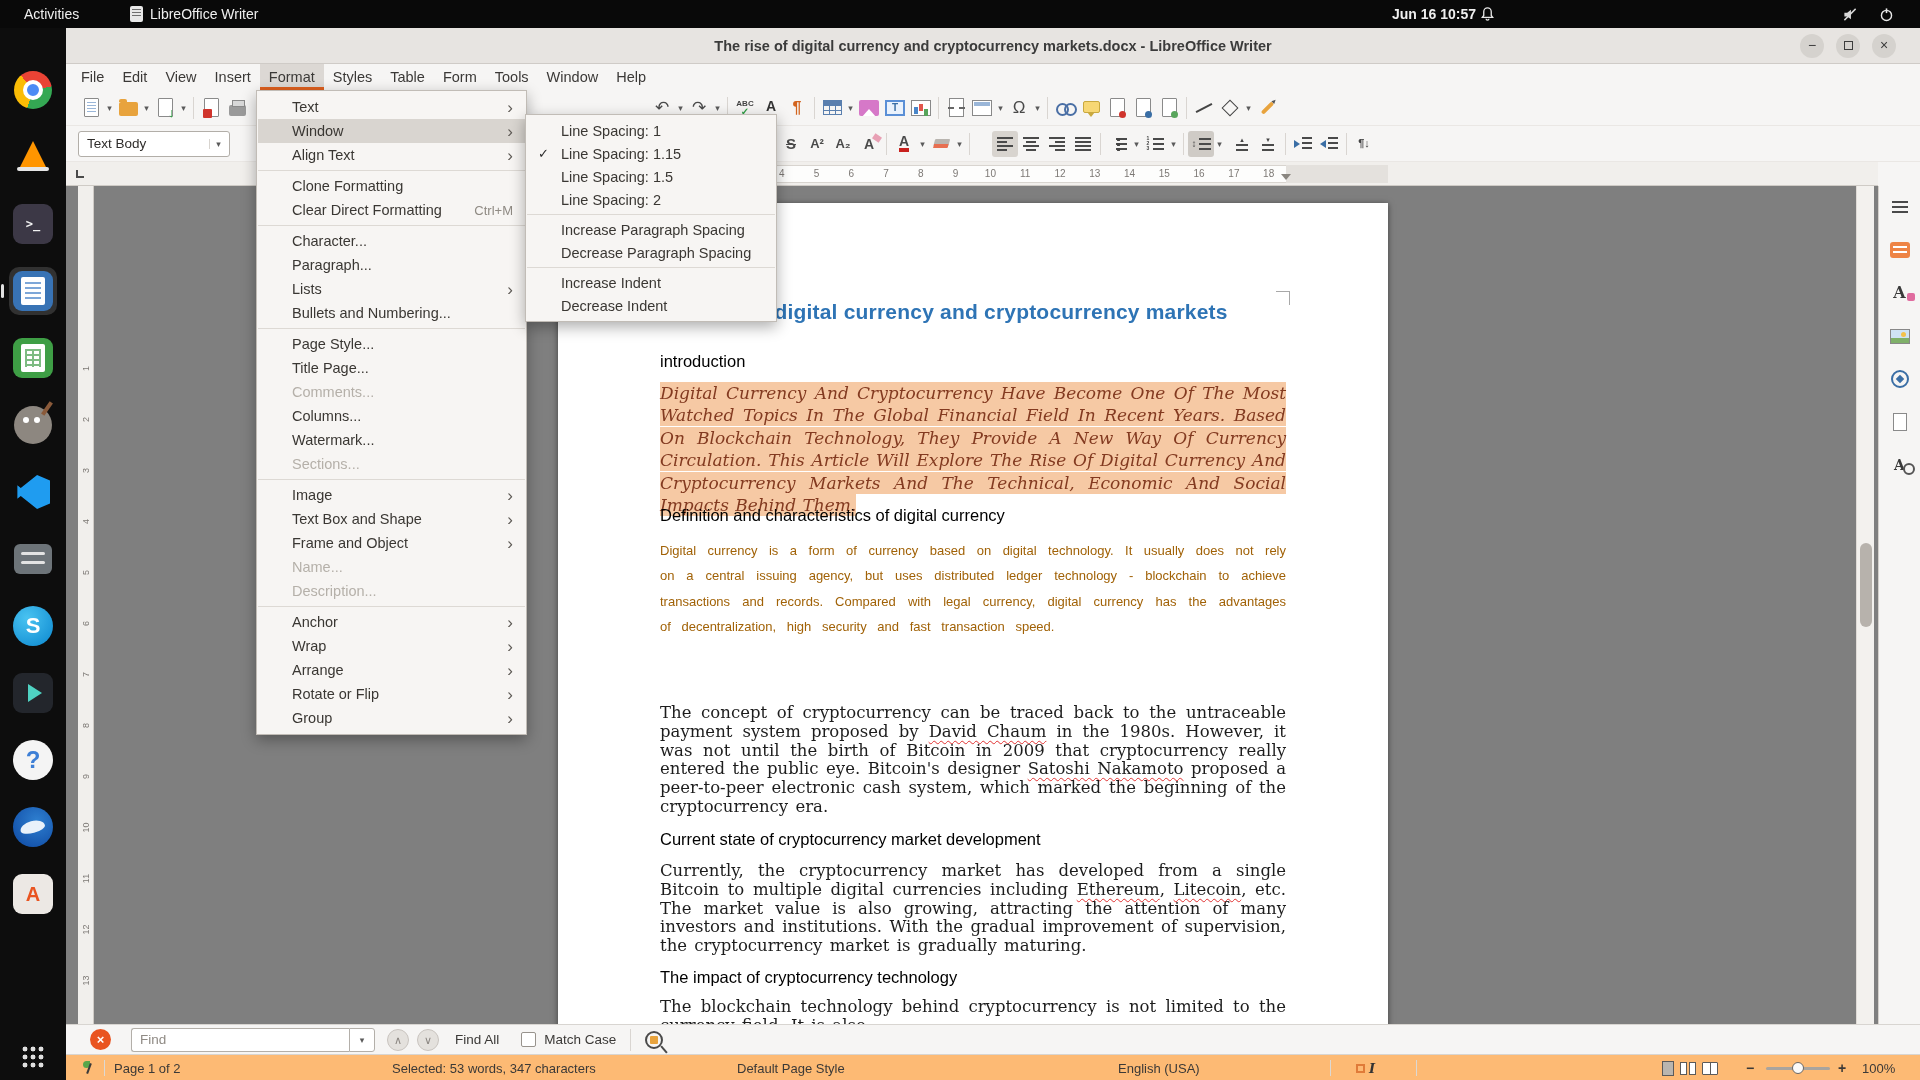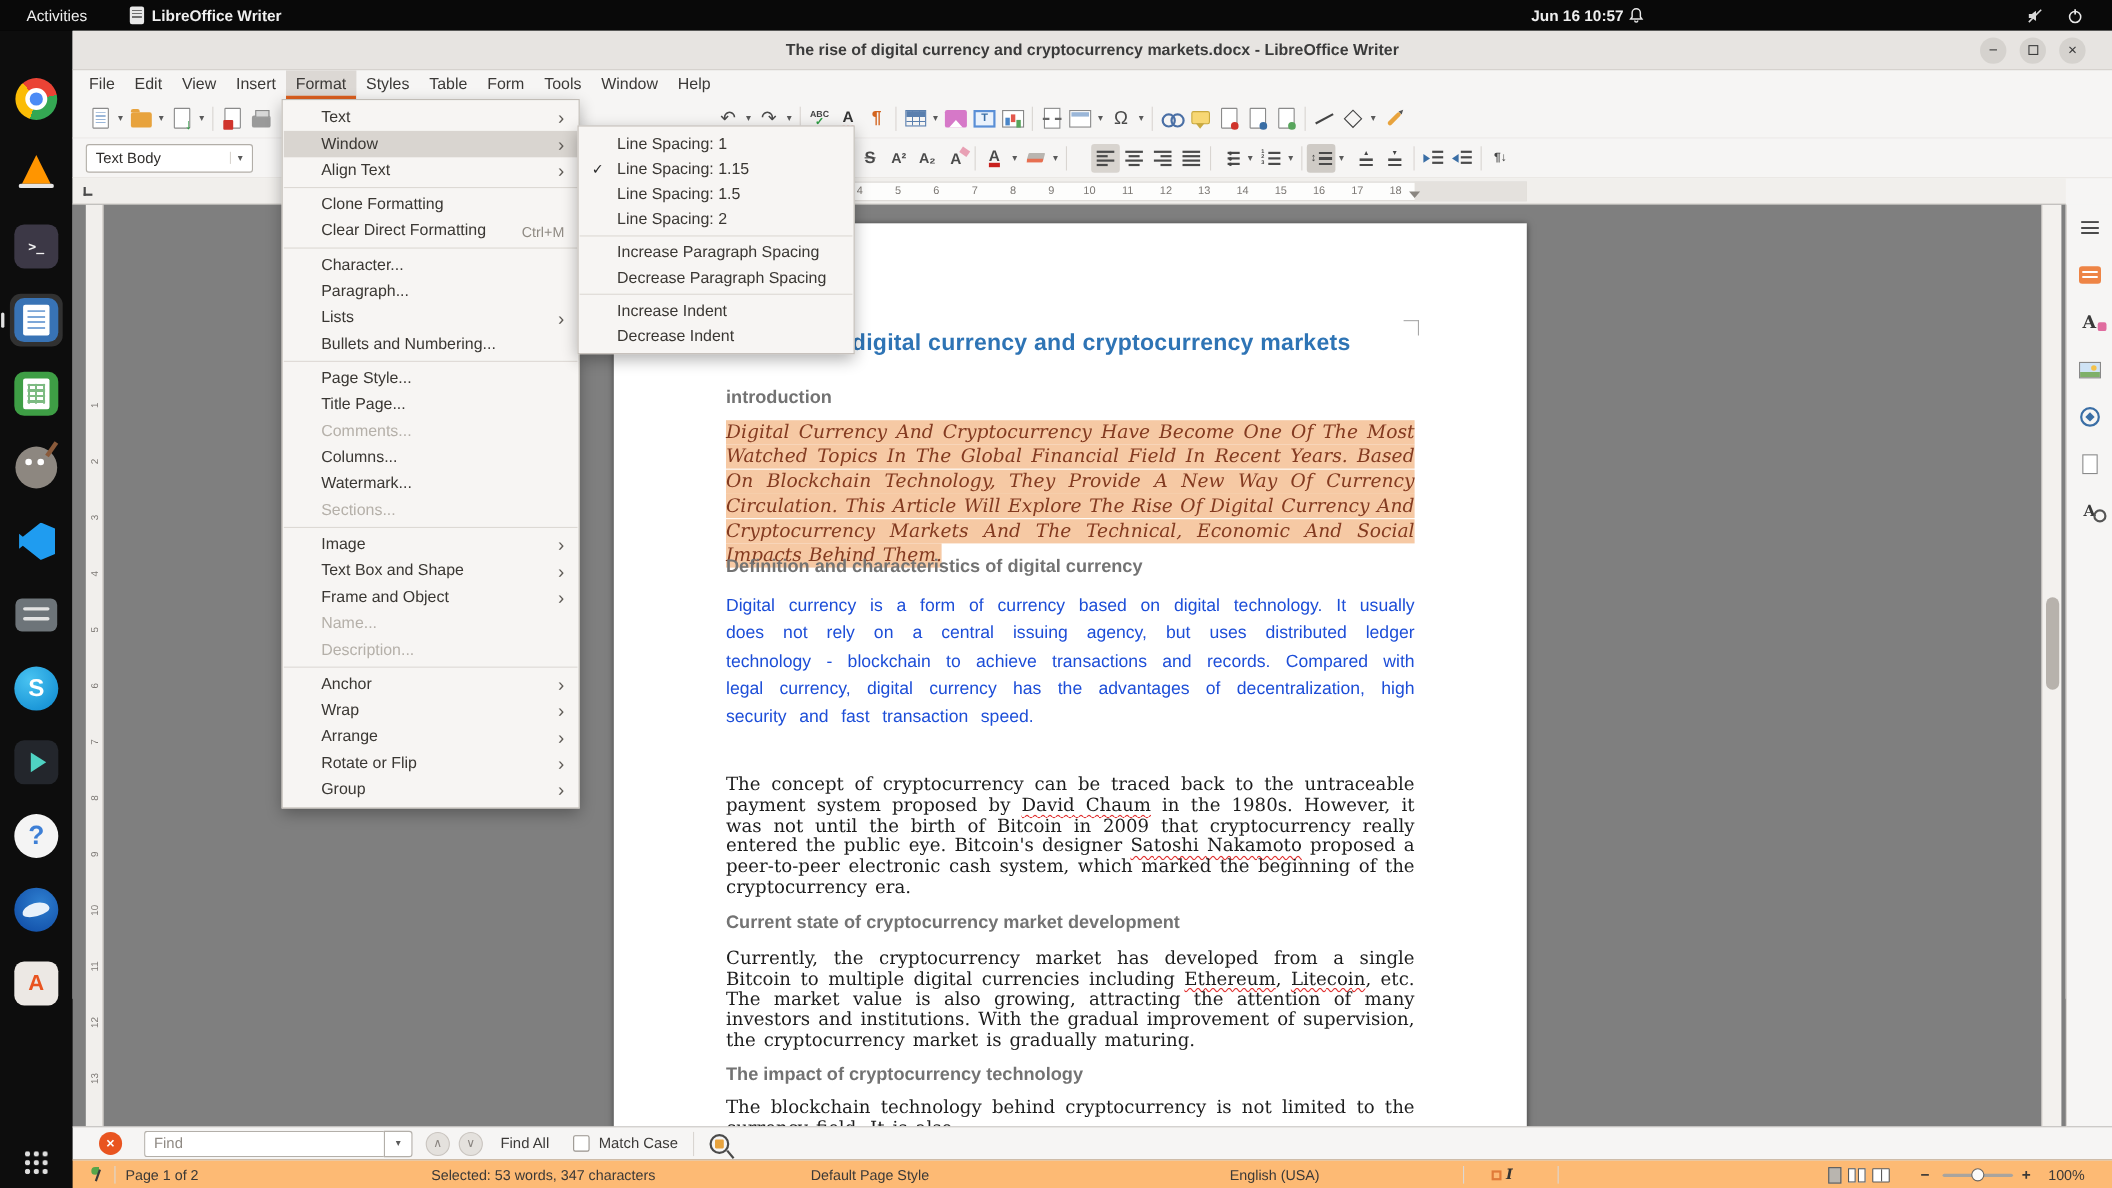--- a/index.html
+++ b/index.html
@@ -4,21 +4,21 @@
 <style>
 *{box-sizing:border-box;margin:0;padding:0}
 html,body{width:1920px;height:1080px;overflow:hidden}
 body{font-family:"Liberation Sans","DejaVu Sans",sans-serif;background:#000;color:#3a3733;-webkit-font-smoothing:antialiased}
 #screen{position:relative;width:1920px;height:1080px;background:#000}
 
 
 #topbar{position:absolute;left:0;top:0;width:1920px;height:28px;background:#090909;color:#efefef;font-size:14px}
 #topbar .it{position:absolute;top:0;height:28px;display:flex;align-items:center;gap:7px}
 #tb-activities{left:24px}
-#tb-app{left:118px;font-weight:700}
+#tb-app{left:130px;font-weight:400}
 #tb-clock{left:1392px;font-weight:700}
 #tb-bell{left:1480px}
 #tb-sound{right:62px}
 #tb-power{right:26px}
 .appdoc{width:13px;height:16px;background:#e8e8e8;border-radius:2px;position:relative}
 .appdoc::after{content:"";position:absolute;left:2px;right:2px;top:3px;height:9px;background:repeating-linear-gradient(#6f6f6f 0 1px,transparent 1px 3px)}
 
 
 #dock{position:absolute;left:0;top:28px;width:66px;height:1052px;background:#0d0d0d;display:flex;flex-direction:column;align-items:center;padding-top:38px;gap:19px}
 .dk{width:48px;height:48px;border-radius:10px;display:flex;align-items:center;justify-content:center;position:relative;flex:0 0 auto}
@@ -146,25 +146,25 @@
 .imark{position:absolute;top:12px;width:0;height:0;border-left:5px solid transparent;border-right:5px solid transparent;border-top:6px solid #8a8680}
 #canvas{position:absolute;left:0;top:158px;width:1812px;height:838px;background:#7f7f7f;overflow:hidden}
 #rulerv{position:absolute;left:12px;top:0;width:16px;height:100%;background:#f1efec;border-right:1px solid #cfcbc6;display:flex;flex-direction:column;padding-top:157px}
 #rulerv span{height:51px;display:flex;align-items:center;justify-content:center;transform:rotate(-90deg);font-size:9px;color:#7c7874;flex:0 0 auto}
 #page{position:absolute;left:492px;top:17px;width:830px;height:1200px;background:#fff;box-shadow:0 1px 6px rgba(0,0,0,.5)}
 .cornL,.cornR{position:absolute;top:88px;width:14px;height:14px}
 .cornL{left:96px;border-left:1px solid #a8a8a8;border-top:1px solid #a8a8a8}
 .cornR{left:718px;border-right:1px solid #a8a8a8;border-top:1px solid #a8a8a8}
 .ptxt{position:absolute;left:102px;width:626px}
 .h1{font-size:21px;font-weight:700;color:#2e74b5;letter-spacing:.2px}
-.h2{font-size:16.5px;font-weight:700;color:#737373}
+.h2{font-size:16.5px;font-weight:400;color:#000000}
 .serifp{font-family:"DejaVu Serif","Liberation Serif",serif;color:#1d1d1d;font-size:16.5px;line-height:18.8px;text-align:justify;word-spacing:2px}
 .intro{font-family:"DejaVu Serif","Liberation Serif",serif;font-style:italic;font-size:17px;line-height:22.4px;text-align:justify;color:#833a20;word-spacing:1px}
 .selhl{background:#f6c9a4;box-decoration-break:clone;padding:1px 0}
-.greenp{font-size:16px;line-height:25.3px;text-align:justify;color:#1d4ed8;word-spacing:7px}
+.greenp{font-size:13px;line-height:25.3px;text-align:justify;color:#a16207;word-spacing:7px}
 .sq{text-decoration:underline;text-decoration-style:wavy;text-decoration-color:#e03131;text-decoration-thickness:1px;text-underline-offset:2.5px}
 .jline{text-align:justify;text-align-last:justify}
 #vscroll{position:absolute;left:1790px;top:0;width:18px;height:100%;background:#f3f1ee;border-left:1px solid #dfdbd6}
 #vthumb{position:absolute;left:3px;top:357px;width:12px;height:84px;background:#b7b2ac;border-radius:6px}
 
 
 #sidebar{position:absolute;left:1812px;top:158px;width:42px;height:838px;background:#f6f5f4;border-left:1px solid #d5d1cc;display:flex;flex-direction:column;align-items:center;padding-top:6px;gap:13px}
 .sb{width:32px;height:30px;display:flex;align-items:center;justify-content:center;border-radius:4px;flex:0 0 auto}
 .i-burger{width:16px;height:12px;background:repeating-linear-gradient(#4a4a4a 0 2px,transparent 2px 5px)}
 .i-props{width:20px;height:16px;background:#ee8445;border-radius:3px;position:relative}

